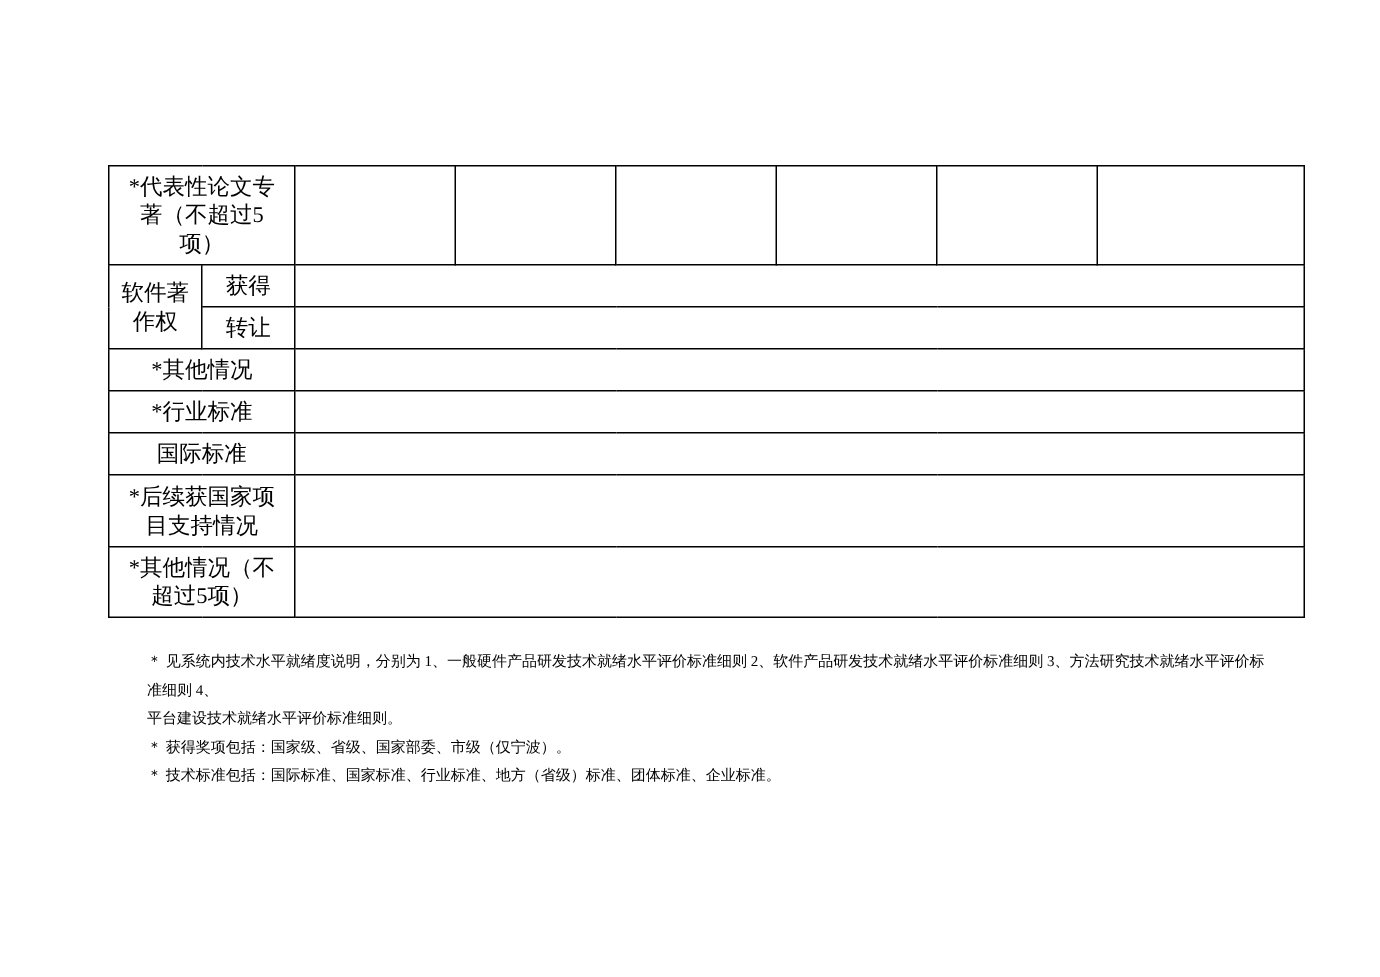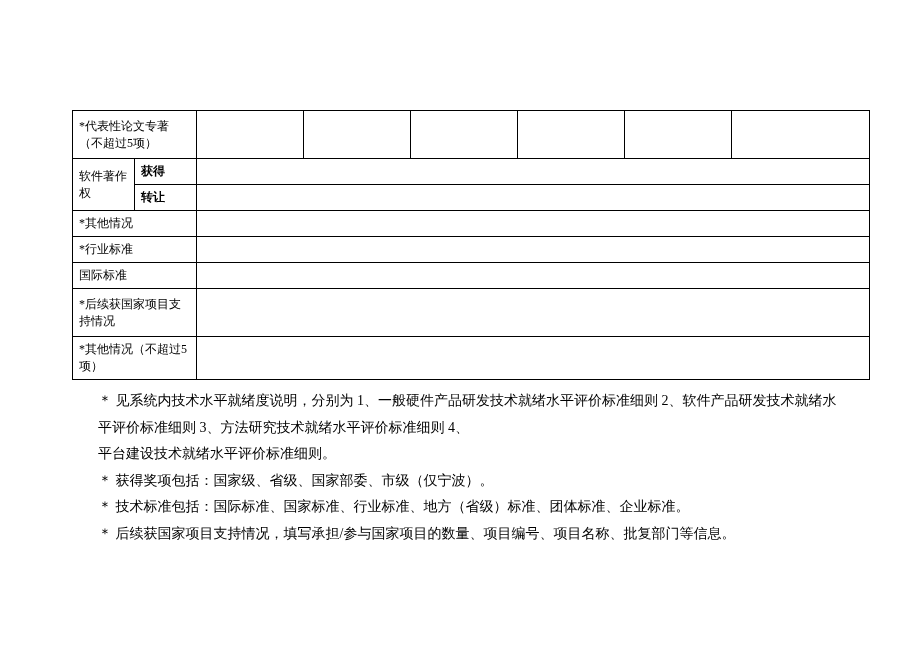--- a/index.html
+++ b/index.html
@@ -19,44 +19,44 @@
       padding-right: 50px;
     }
     table {
       border-collapse: collapse;
       width: 100%;
     }
     td {
       border: 1px solid #000;
       padding: 4px 6px;
       vertical-align: middle;
+      text-align: center;
       height: 26px;
-      font-size: 12px;
+      font-size: 15px;
     }
     .taller-row td {
       height: 48px;
     }
     .label-col1 {
       width: 62px;
     }
     .label-col2 {
       width: 62px;
-      font-weight: bold;
     }
     .data-col {
       width: 107px;
     }
     .data-col-wide {
       width: auto;
     }
     .notes {
-      margin-top: 8px;
+      margin-top: 20px;
       margin-left: 26px;
       margin-right: 26px;
-      font-size: 14px;
+      font-size: 10px;
       line-height: 1.9;
     }
     .notes p {
       text-indent: 0;
     }
     .notes .indent {
       margin-left: 0;
     }
   </style>
 </head>
@@ -103,14 +103,13 @@
     <td colspan="6"></td>
   </tr>
 </tbody>
   </table>
 
 <div class="notes">
   <p>＊ 见系统内技术水平就绪度说明，分别为 1、一般硬件产品研发技术就绪水平评价标准细则 2、软件产品研发技术就绪水平评价标准细则 3、方法研究技术就绪水平评价标准细则 4、</p>
   <p class="indent">平台建设技术就绪水平评价标准细则。</p>
   <p>＊ 获得奖项包括：国家级、省级、国家部委、市级（仅宁波）。</p>
   <p>＊ 技术标准包括：国际标准、国家标准、行业标准、地方（省级）标准、团体标准、企业标准。</p>
-  <p>＊ 后续获国家项目支持情况，填写承担/参与国家项目的数量、项目编号、项目名称、批复部门等信息。</p>
 </div>
 
 </body></html>

